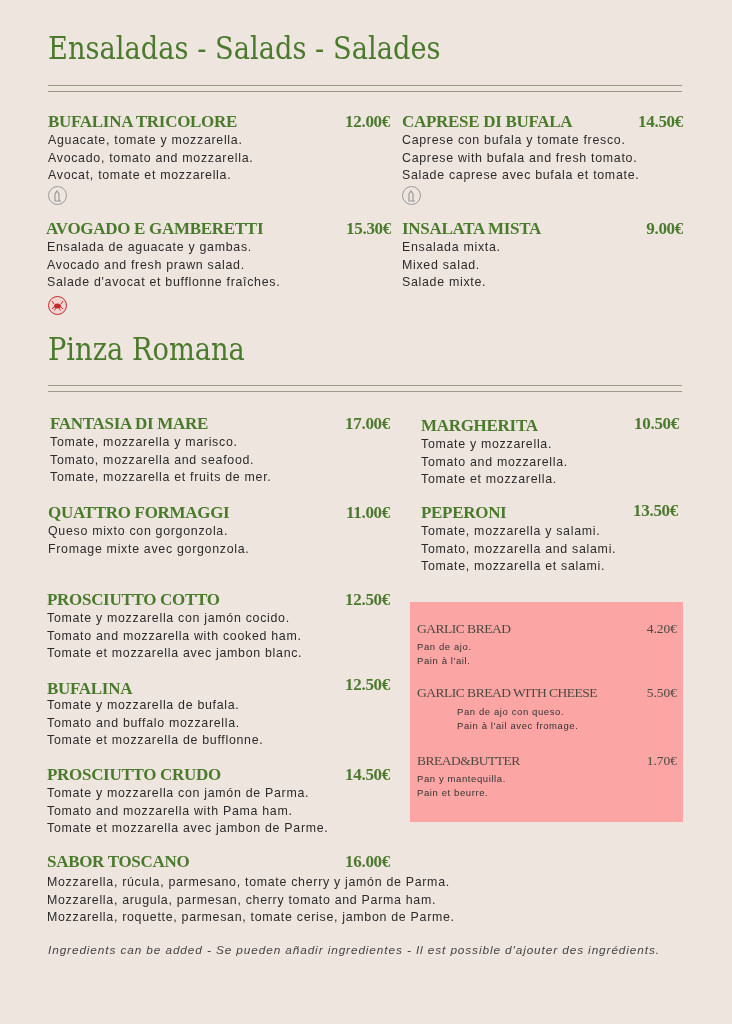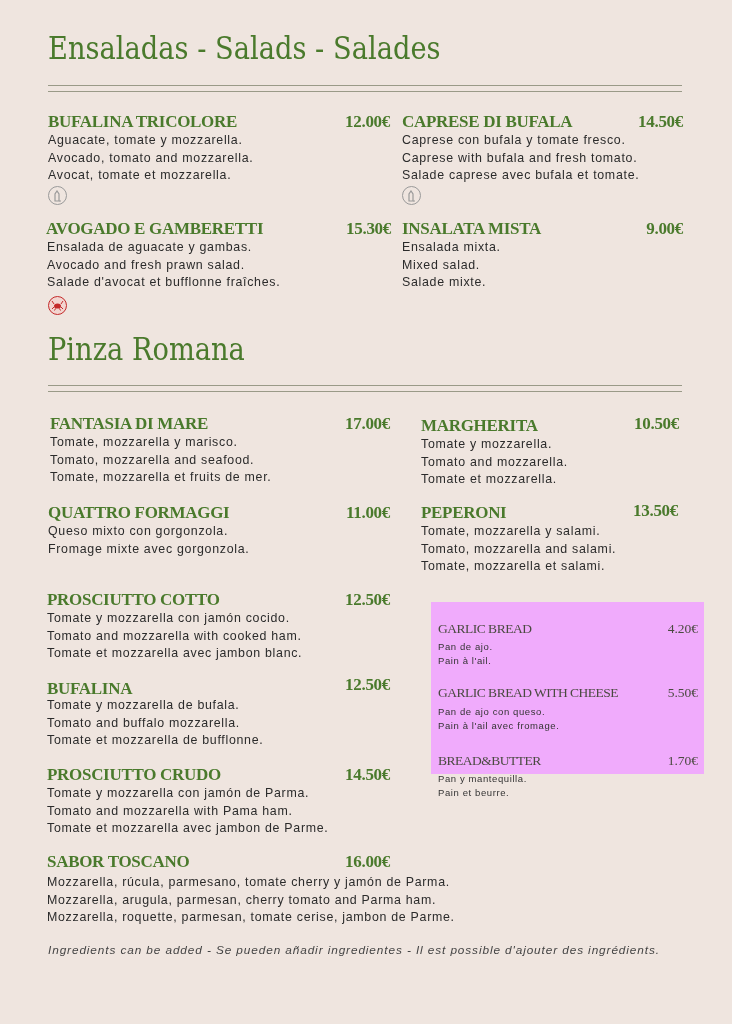--- a/index.html
+++ b/index.html
@@ -30,21 +30,21 @@
     font-size:12.4px; line-height:17.5px; letter-spacing:0.7px; color:#2b2b2b;
   }
   .item .desc div { height:17.5px; }
   .badge {
     position:absolute; width:19px; height:19px; border-radius:50%;
     box-sizing:border-box; display:flex; align-items:center; justify-content:center;
   }
   .badge.veg { border:1.5px solid #9a9a9a; }
   .badge.shell { border:1.5px solid #c42a2a; }
   .sides {
-    position:absolute; left:431px; top:602px; width:273px; height:172px; background:#f0abfc;
+    position:absolute; left:410px; top:602px; width:273px; height:220px; background:#fca5a5;
   }
   .side { position:absolute; left:7px; width:260px; }
   .side .sname {
     position:absolute; left:0; top:0; white-space:nowrap;
     font-family:"Liberation Serif", serif; color:#4a4a40; font-size:13.5px; letter-spacing:-0.5px;
   }
   .side .sprice {
     position:absolute; right:0; top:0; white-space:nowrap;
     font-family:"Liberation Serif", serif; color:#4a4a40; font-size:13.5px;
   }
@@ -210,21 +210,21 @@
     <span class="sname">GARLIC BREAD</span>
     <span class="sprice">4.20€</span>
     <div class="sdesc">
       <div>Pan de ajo.</div>
       <div>Pain à l'ail.</div>
     </div>
   </div>
   <div class="side" style="top:83px;">
     <span class="sname">GARLIC BREAD WITH CHEESE</span>
     <span class="sprice">5.50€</span>
-    <div class="sdesc" style="top:20px;">
+    <div class="sdesc" style="top:20px;margin-left:40px;">
       <div>Pan de ajo con queso.</div>
       <div>Pain à l'ail avec fromage.</div>
     </div>
   </div>
   <div class="side" style="top:151px;">
     <span class="sname">BREAD&amp;BUTTER</span>
     <span class="sprice">1.70€</span>
     <div class="sdesc">
       <div>Pan y mantequilla.</div>
       <div>Pain et beurre.</div>

